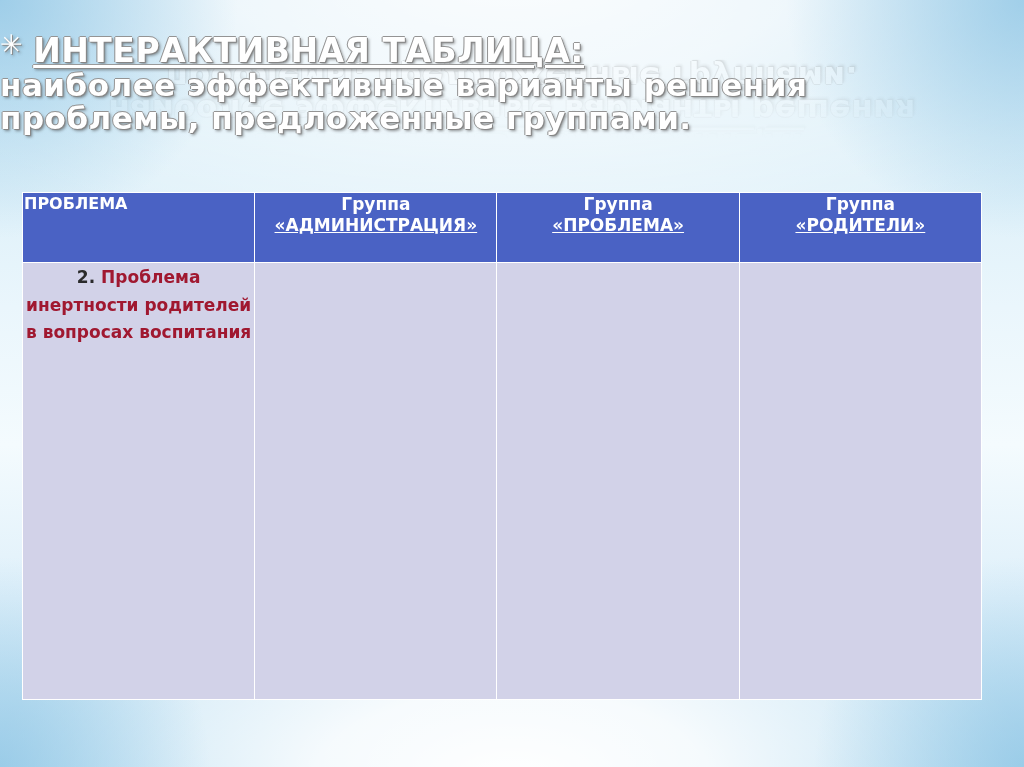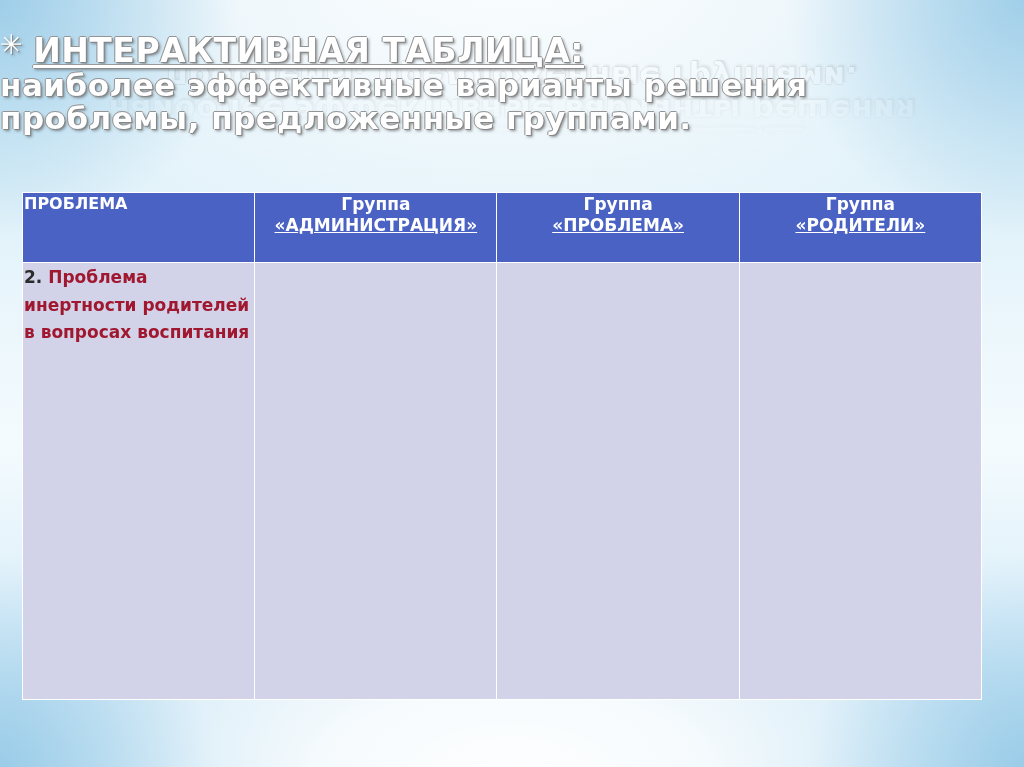--- a/index.html
+++ b/index.html
@@ -134,20 +134,21 @@
     text-align: center;
     vertical-align: middle;
   }
   th.col-group .g-line2 {
     display: block;
     text-decoration: underline;
   }
   tbody td {
     background: #d2d2e8;
     height: 434px;
+    text-align: center;
   }
   td.cell-problem {
     padding: 14px 10px 10px 12px;
     color: #a01830;
     font-size: 17px;
     font-weight: bold;
     font-family: "DejaVu Sans", sans-serif;
     line-height: 1.62;
   }
   td.cell-problem .num {

